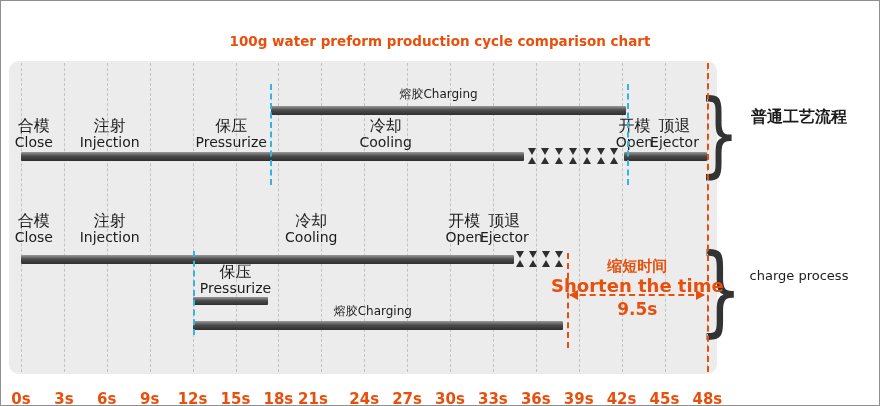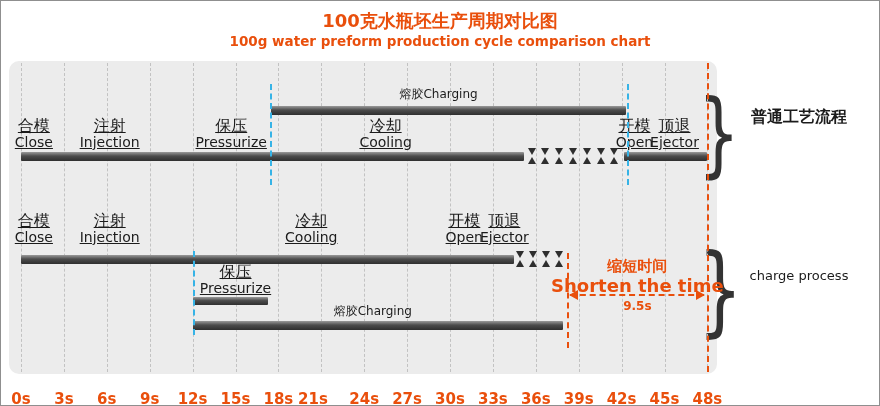--- a/index.html
+++ b/index.html
@@ -4,53 +4,52 @@
 <style>
   *{margin:0;padding:0;box-sizing:border-box;}
   body{background:#ffffff;font-family:"DejaVu Sans","Liberation Sans",sans-serif;}
   .stage{position:relative;width:880px;height:406px;border:1px solid #8f8f8f;background:#fff;overflow:hidden;}
   .title{position:absolute;top:8px;left:0;width:100%;text-align:center;font-size:18px;font-weight:bold;color:var(--accent,#e94f0c);}
   .subtitle{position:absolute;top:32px;left:0;width:100%;text-align:center;font-size:13.5px;font-weight:bold;color:var(--accent,#e94f0c);}
   .panel{position:absolute;left:8px;top:60px;width:708px;height:313px;border-radius:10px;background:var(--panel,#ececec);}
   .gridline{position:absolute;top:62px;height:309px;width:0;border-left:1px dashed var(--grid,#c2c2c2);}
   .tick{position:absolute;top:379px;transform:translateX(-50%);font-size:15px;font-weight:bold;color:var(--accent,#e94f0c);white-space:nowrap;margin-top:10px;}
   .bar{position:absolute;height:9px;background:linear-gradient(180deg,var(--bar-hi,#9a9a9a),var(--bar-mid,#4c4c4c) 45%,var(--bar-lo,#2f2f2f));border-radius:1px;}
-  .phase-label{position:absolute;transform:translateX(-50%);text-align:center;color:var(--text,#1b1b1b);white-space:nowrap;line-height:1.12;text-decoration:underline;}
+  .phase-label{position:absolute;transform:translateX(-50%);text-align:center;color:var(--text,#1b1b1b);white-space:nowrap;line-height:1.12;}
   .phase-label .cn{font-size:16px;}
   .phase-label .en{font-size:14px;}
   .charging-label{position:absolute;transform:translateX(-50%);font-size:12px;color:var(--text,#1b1b1b);white-space:nowrap;}
   .sync-line{position:absolute;width:0;border-left:2px dashed var(--cyan,#36b3e6);}
   .cut-line{position:absolute;width:0;border-left:2px dashed var(--accent,#e94f0c);}
   .hg{position:absolute;width:8px;height:16px;}
   .hg::before{content:"";position:absolute;left:0;top:0;width:0;height:0;border-left:4px solid transparent;border-right:4px solid transparent;border-top:7px solid var(--marker,#2e2e2e);}
   .hg::after{content:"";position:absolute;left:0;bottom:0;width:0;height:0;border-left:4px solid transparent;border-right:4px solid transparent;border-bottom:7px solid var(--marker,#2e2e2e);}
   .arrow-line{position:absolute;height:0;border-top:2px dashed var(--accent,#e94f0c);}
   .arrow-head{position:absolute;width:0;height:0;border-top:5px solid transparent;border-bottom:5px solid transparent;}
   .arrow-head.left{border-right:9px solid var(--accent,#e94f0c);}
   .arrow-head.right{border-left:9px solid var(--accent,#e94f0c);}
   .saving-text{position:absolute;transform:translateX(-50%);color:var(--accent,#e94f0c);font-weight:bold;white-space:nowrap;}
   .saving-text.s-cn{font-size:15px;}
   .saving-text.s-en{font-size:18px;}
-  .saving-text.s-val{font-size:12px;}
+  .saving-text.s-val{font-size:17px;}
   .brace{position:absolute;color:#333;transform:scaleX(0.72);transform-origin:center;width:34px;text-align:center;}
   .brace.top{left:692px;top:88px;font-size:92px;line-height:92px;}
   .brace.bottom{left:692px;top:240px;font-size:98px;line-height:98px;}
   .side{position:absolute;text-align:center;color:var(--text,#1b1b1b);}
   .side.top{left:718px;top:106px;width:160px;}
   .side.bottom{left:718px;top:267px;width:160px;}
   .side .s-cn{font-size:16px;font-weight:bold;}
   .side.bottom .s-cn{font-size:15px;}
   .side .s-en{font-size:13px;margin-top:6px;line-height:1.25;}
   .side .s-en2{font-size:13px;line-height:1.25;}
 </style>
 </head>
 <body>
 
 <div class="stage" id="stage">
-  <div class="title">100克水瓶坯生产周期对比图</div>
   <div class="subtitle">100g water preform production cycle comparison chart</div>
   <div class="panel"></div>
 
   <div class="brace top">}</div>
   <div class="side top">
     <div class="s-cn">普通工艺流程</div>
   </div>
 
   <div class="brace bottom">}</div>
   <div class="side bottom">

